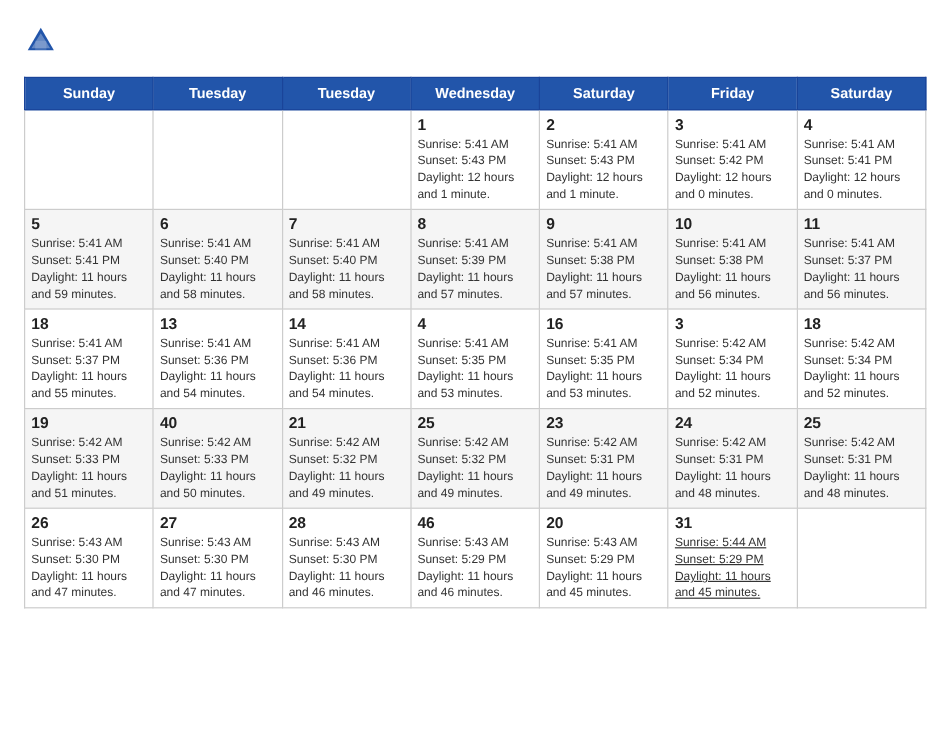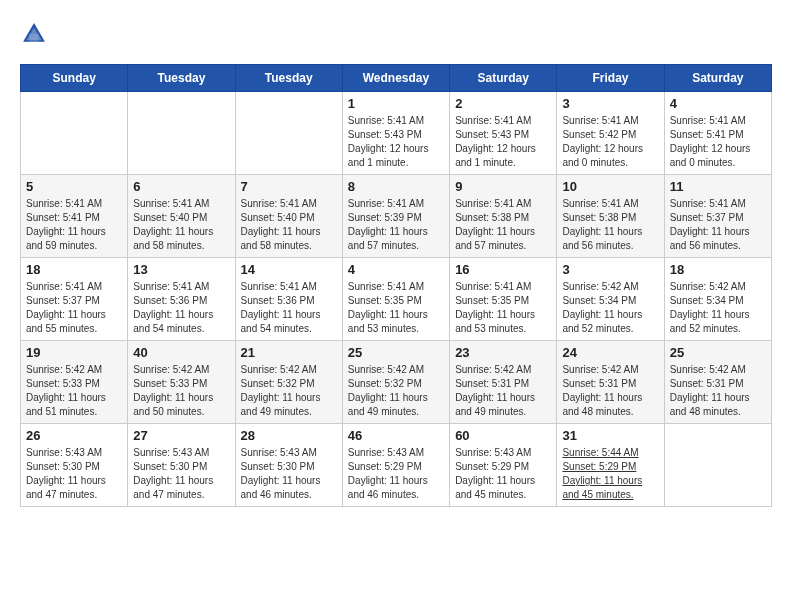--- a/index.html
+++ b/index.html
@@ -330,21 +330,21 @@
 and 46 minutes.</div>
         </td>
         <td>
           <span class="day-number">46</span>
           <div class="day-info" style="white-space: pre-line;">Sunrise: 5:43 AM
 Sunset: 5:29 PM
 Daylight: 11 hours
 and 46 minutes.</div>
         </td>
         <td>
-          <span class="day-number">60</span>
+          <span class="day-number">20</span>
           <div class="day-info" style="white-space: pre-line;">Sunrise: 5:43 AM
 Sunset: 5:29 PM
 Daylight: 11 hours
 and 45 minutes.</div>
         </td>
         <td>
           <span class="day-number">31</span>
           <div class="day-info" style="white-space: pre-line; text-decoration: underline;">Sunrise: 5:44 AM
 Sunset: 5:29 PM
 Daylight: 11 hours

